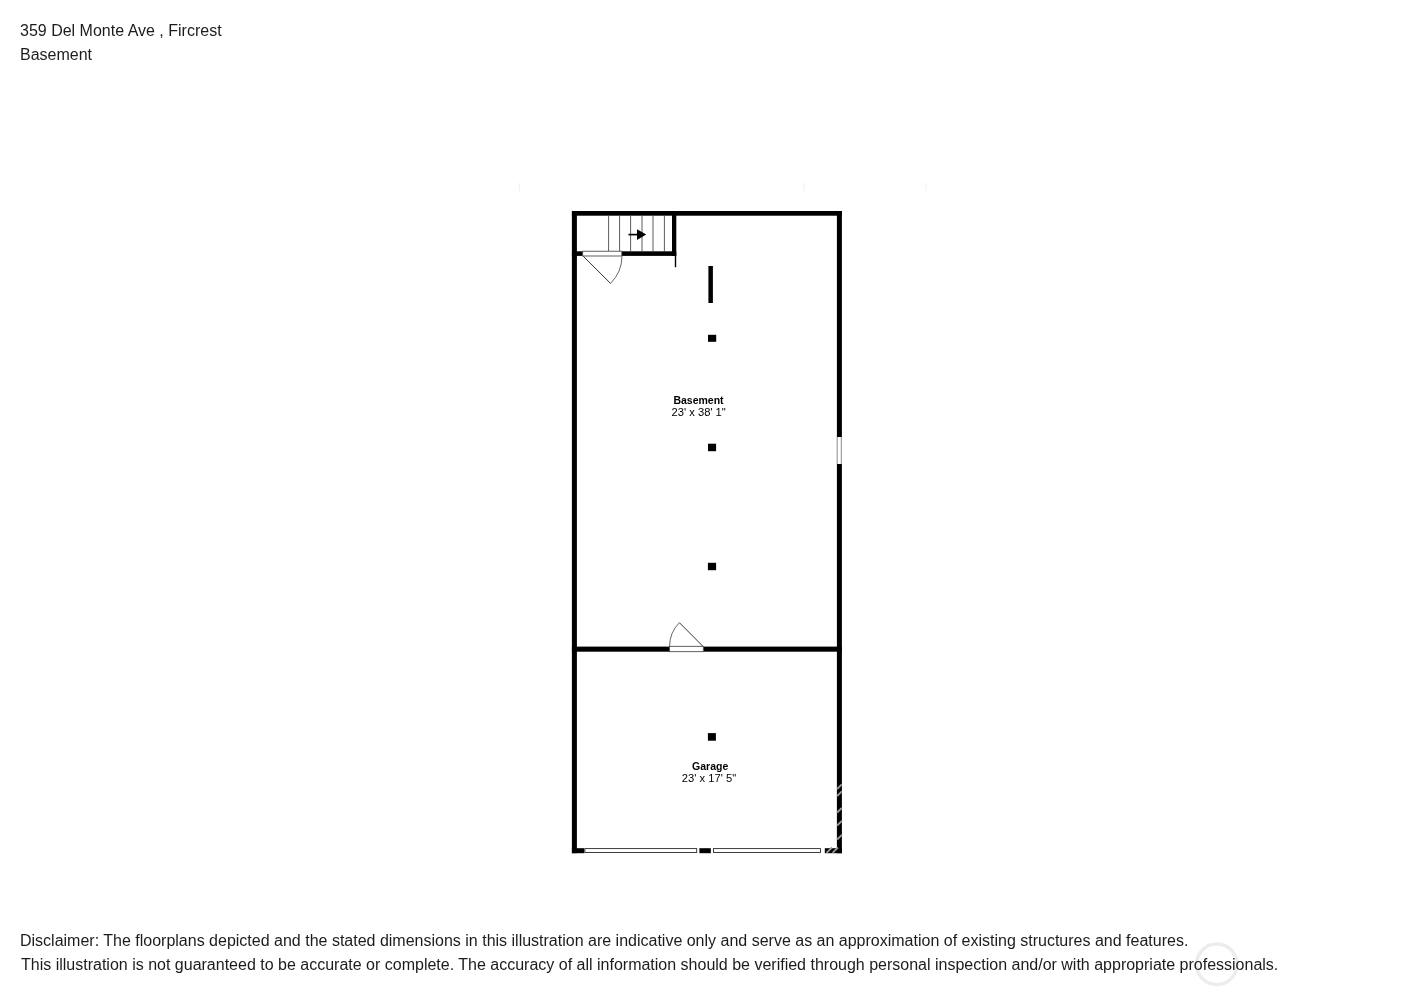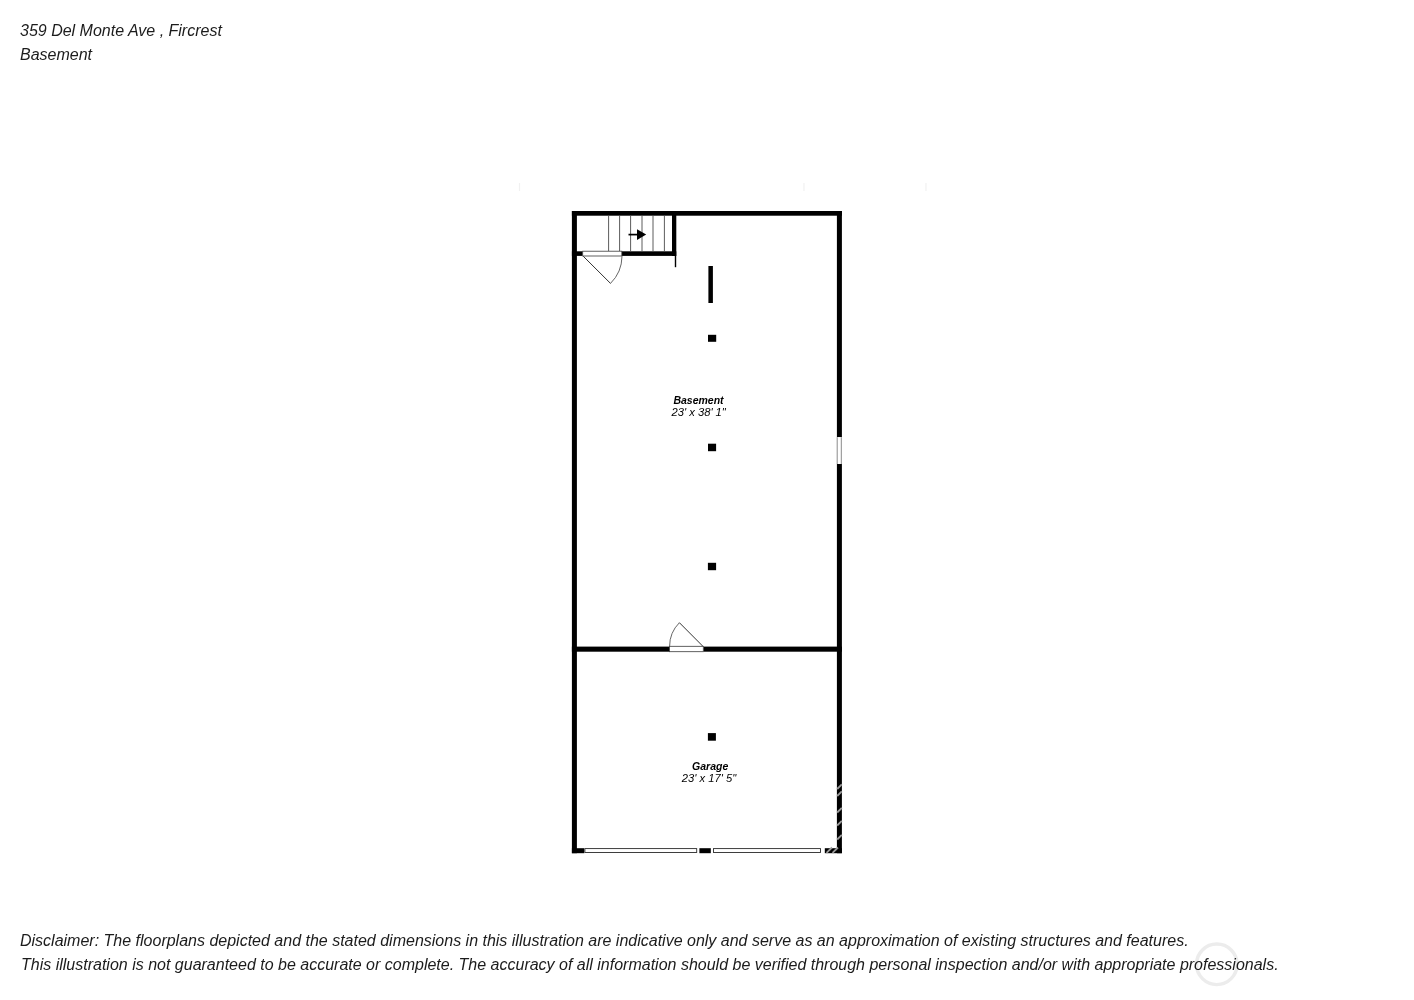--- a/index.html
+++ b/index.html
@@ -1,17 +1,17 @@
 <!DOCTYPE html>
 <html><head>
 <meta charset="utf-8">
 <style>
   html,body{margin:0;padding:0;background:#ffffff;}
   .page{position:relative;width:1414px;height:1000px;background:#fff;overflow:hidden;
-        font-family:"Liberation Sans",sans-serif;font-style:italic;}
+        font-family:"Liberation Sans",sans-serif;}
   svg text{font-family:"Liberation Sans",sans-serif;}
 </style>
 </head>
 <body>
 <div class="page">
 <svg width="1414" height="1000" viewBox="0 0 1414 1000" xmlns="http://www.w3.org/2000/svg">
 
   <rect x="0" y="0" width="1414" height="1000" fill="#ffffff"></rect>
 
   <text x="20" y="36" font-size="16" fill="#1c1c1c">359 Del Monte Ave , Fircrest</text>

